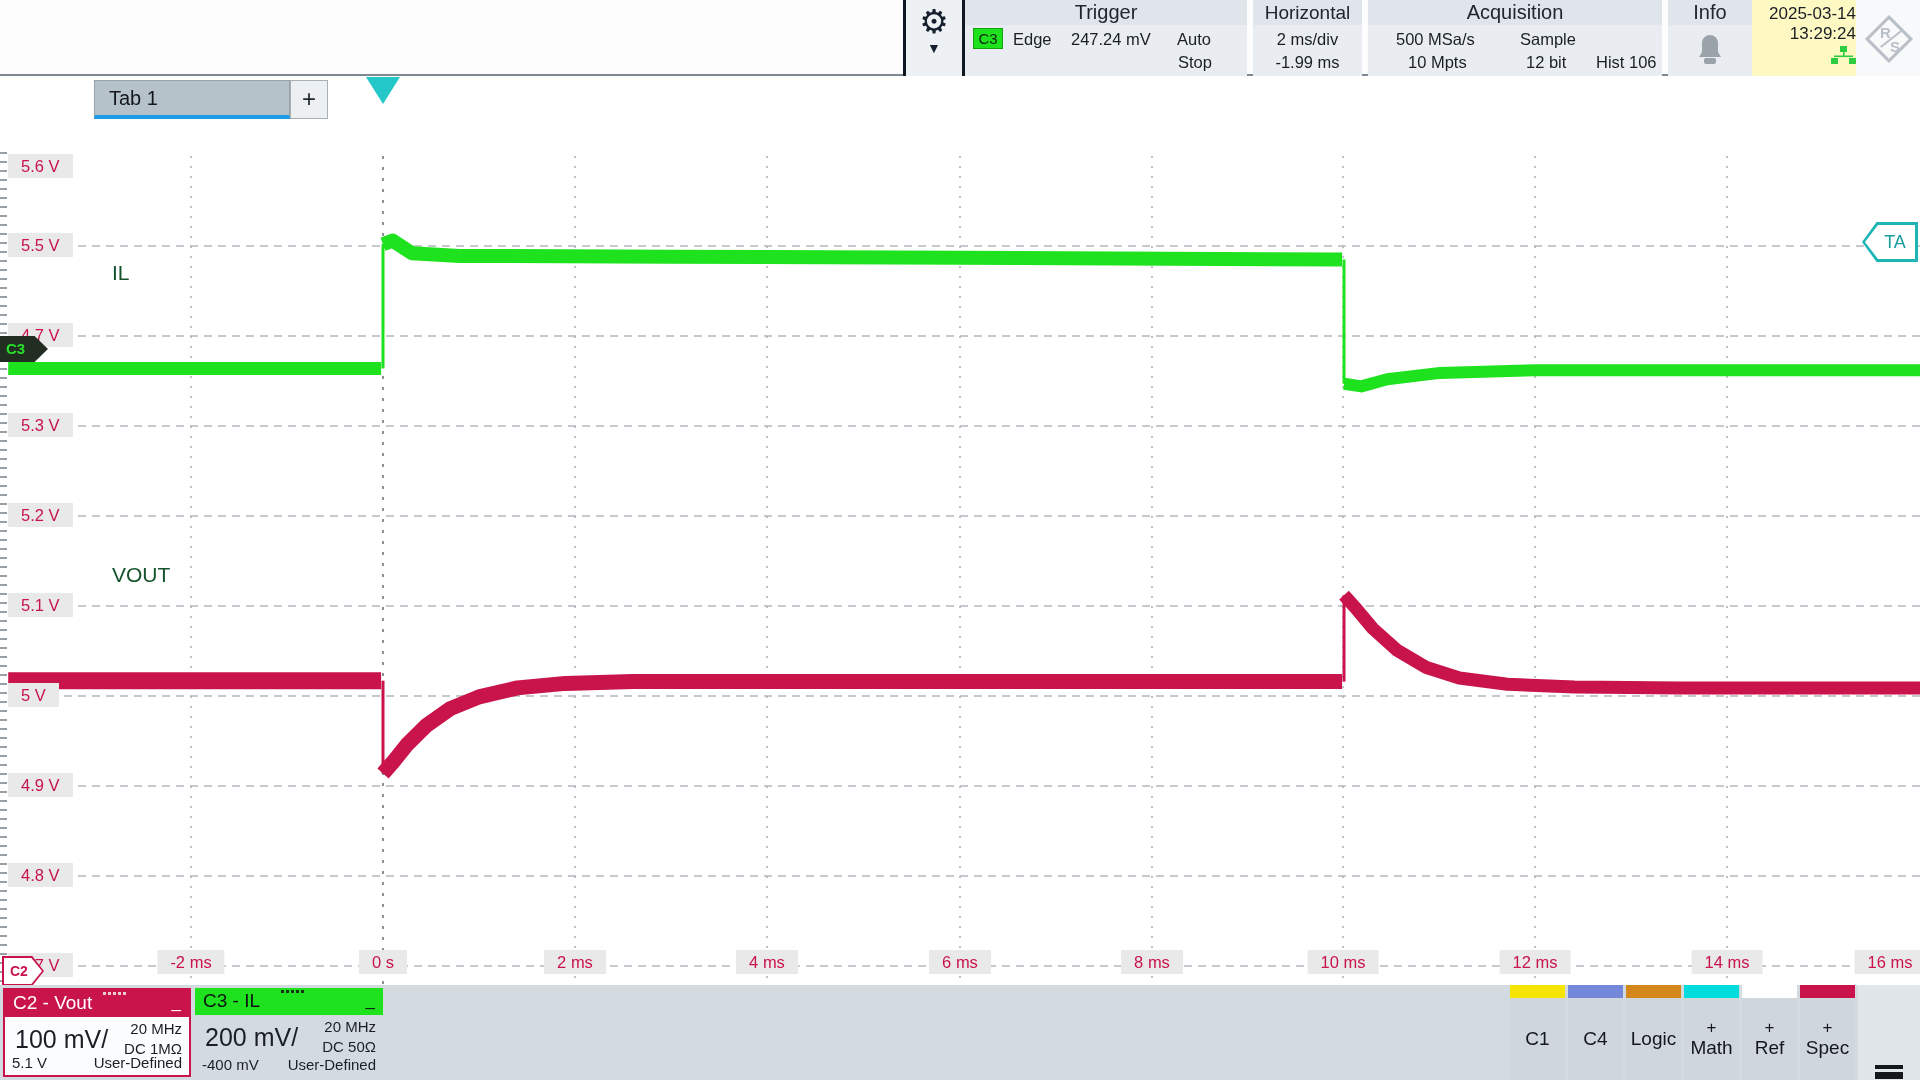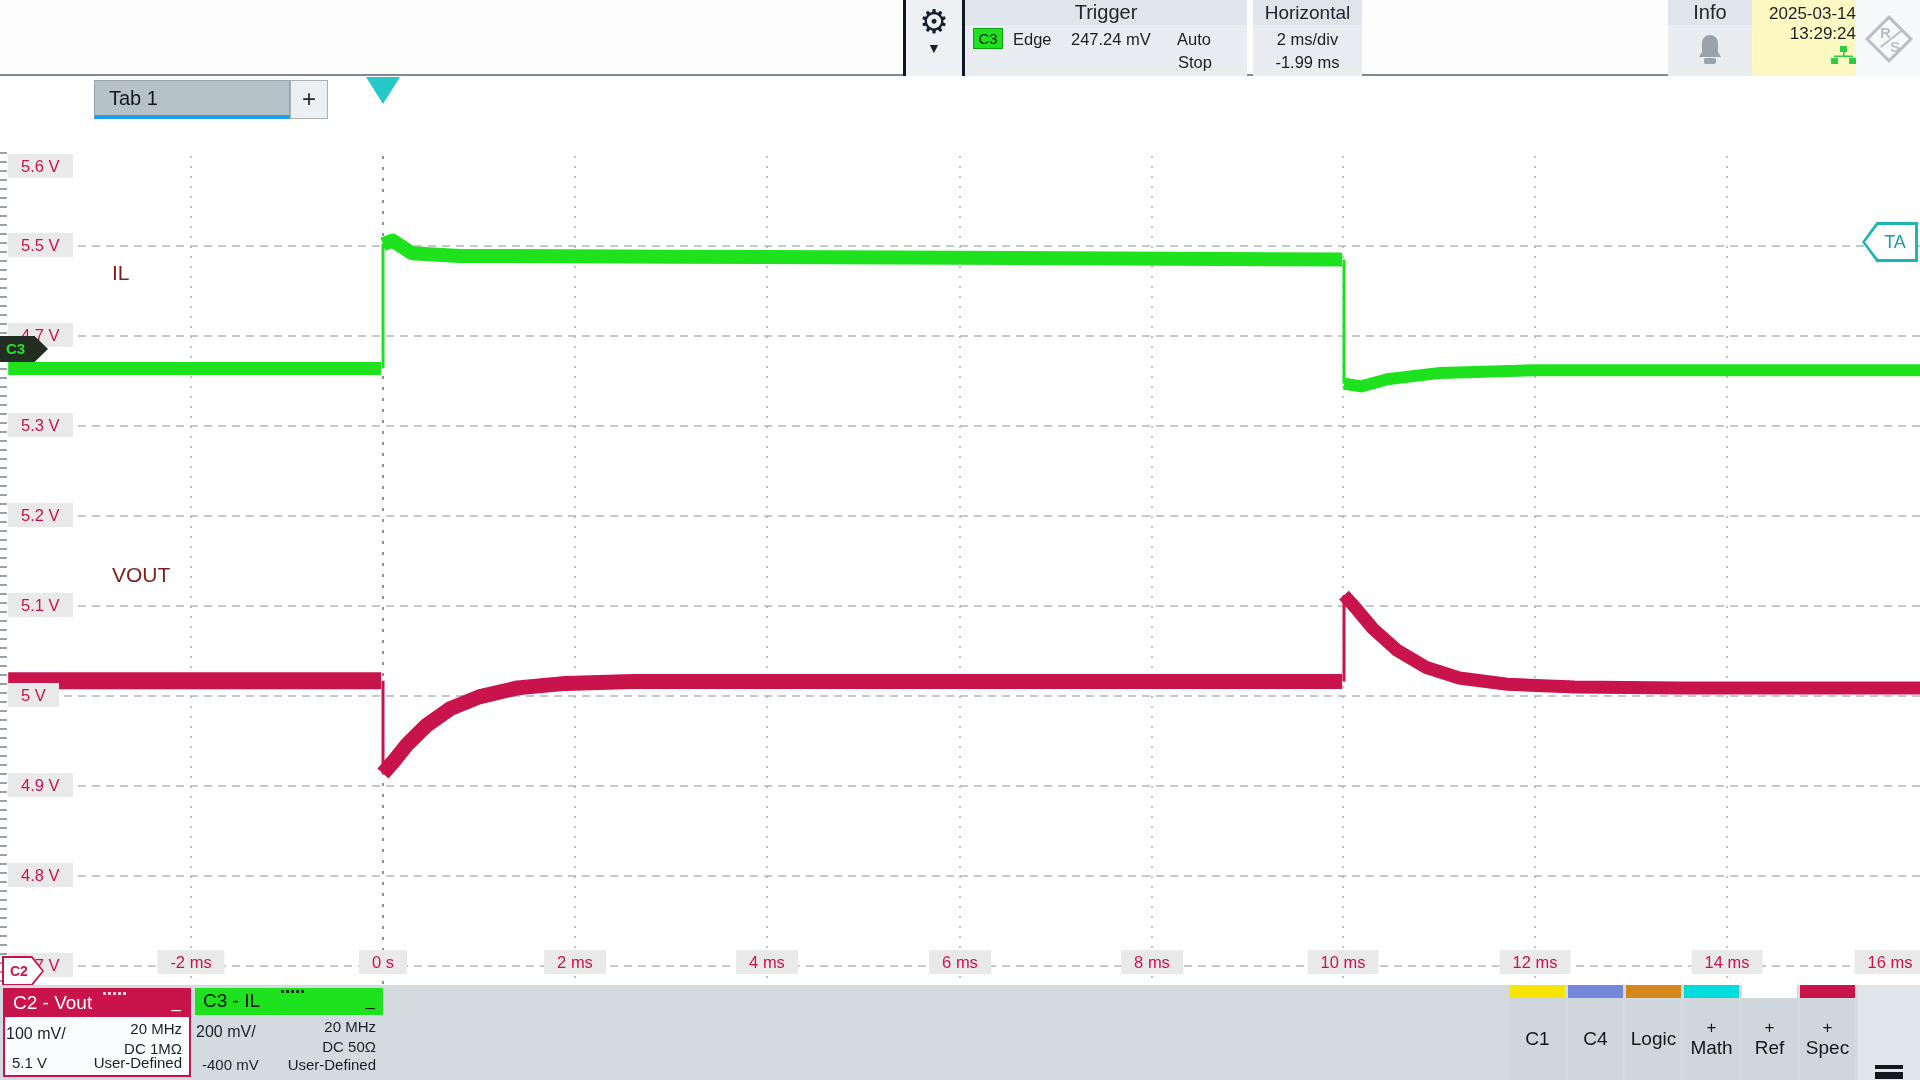--- a/index.html
+++ b/index.html
@@ -26,41 +26,41 @@
 
   
   #tab1 { position:absolute; left:94px; top:80px; width:196px; height:39px; background:#b6c2ca; border:1px solid #97a2ab; border-bottom:4px solid #1e9be6; font-size:20px; line-height:34px; padding-left:14px; color:#14181d; }
   #tab-add { position:absolute; left:290px; top:80px; width:38px; height:39px; background:#edf0f3; border:1px solid #a8b0b7; font-size:24px; text-align:center; line-height:36px; color:#22272e; }
 
   
   #plot { position:absolute; left:0; top:76px; width:1920px; height:909px; background:#fff; }
   #wave-svg { position:absolute; left:0; top:0; width:1920px; height:1080px; pointer-events:none; }
   .ychip, .xchip { position:absolute; background:#e9e9e9; color:#c9134b; font-size:16.5px; line-height:20px; padding:2px 13px; white-space:nowrap; }
   .xchip { transform:translateX(-50%); }
-  .tracelabel { position:absolute; font-size:21px; color:#7f1d1d; }
+  .tracelabel { position:absolute; font-size:21px; color:#14532d; }
   #trig-tri { position:absolute; left:366px; top:77px; width:0; height:0; border-left:17px solid transparent; border-right:17px solid transparent; border-top:27px solid #25c8c8; }
   #ta-badge { position:absolute; left:1862px; top:222px; width:56px; height:40px; clip-path:polygon(26% 0,100% 0,100% 100%,26% 100%,0 50%); background:#1fb5b5;text-decoration:underline; }
   #ta-badge .inner { position:absolute; left:3px; top:3px; right:3px; bottom:3px; clip-path:polygon(26% 0,100% 0,100% 100%,26% 100%,0 50%); background:#fff; color:#189e9e; font-size:18px; text-align:center; line-height:34px; padding-left:10px; }
   #c3-marker { position:absolute; left:0; top:336px; width:48px; height:26px; clip-path:polygon(0 0,72% 0,100% 50%,72% 100%,0 100%); background:#222e21; color:#27e02a; font-size:15px; font-weight:bold; line-height:26px; padding-left:6px; }
   #c2-marker { position:absolute; left:2px; top:956px; width:42px; height:30px; clip-path:polygon(0 0,72% 0,100% 50%,72% 100%,0 100%); background:#c9134b; }
   #c2-marker .inner { position:absolute; left:2px; top:2px; width:38px; height:26px; clip-path:polygon(0 0,72% 0,100% 50%,72% 100%,0 100%); background:#fff; color:#c9134b; font-size:14px; font-weight:bold; line-height:26px; padding-left:6px; }
   #left-ticks { position:absolute; left:0; top:76px; width:7px; height:902px; background:repeating-linear-gradient(180deg,#98a0a6 0 2px,transparent 2px 9px); }
   #bottom-ticks { position:absolute; left:0; top:970px; width:1920px; height:10px; background:repeating-linear-gradient(90deg,#8f979e 0 2px,transparent 2px 19.2px); }
   #bottom-axis { position:absolute; left:0; top:980px; width:1920px; height:2px; background:#8f979e; }
 
   
   #bottombar { position:absolute; left:0; top:985px; width:1920px; height:95px; background:#d3dbe1; }
   .chbadge { position:absolute; top:3px; width:188px; height:89px; }
   .chbadge .hdr { position:absolute; left:0; top:0; right:0; height:27px; font-size:19px; line-height:26px; padding:0 8px; }
   .chbadge .hdr .min { position:absolute; right:8px; top:0; font-size:17px; }
   .chbadge .dots { position:absolute; top:2px; width:26px; height:3px; }
   .dots i { position:absolute; top:0; width:3px; height:3px; display:block; }
   .dots i:nth-child(1){left:0} .dots i:nth-child(2){left:5px} .dots i:nth-child(3){left:10px} .dots i:nth-child(4){left:15px} .dots i:nth-child(5){left:20px}
   .chbadge .body { position:absolute; left:0; top:27px; right:0; bottom:0; font-size:15px; }
-  .chbadge .scale { position:absolute; left:1px; top:8px; font-size:16px; }
+  .chbadge .scale { position:absolute; left:10px; top:8px; font-size:25px; }
   .chbadge .bw { position:absolute; right:7px; top:3px; }
   .chbadge .coup { position:absolute; right:7px; top:23px; }
   .chbadge .off { position:absolute; left:7px; bottom:4px; }
   .chbadge .mode { position:absolute; right:7px; bottom:4px; }
   #ch-c2 { left:3px; border:2px solid #c9134b; background:#fbfcfd;padding-left:24px; }
   #ch-c2 .hdr { color:#fff; }
   #ch-c2 .dots i { background:#f3c9d6; }
   #ch-c3 { left:195px; background:transparent; }
   #ch-c3 .hdr { color:#0d1410; }
   #ch-c3 .dots i { background:#14340f; }
@@ -169,20 +169,28 @@
       <span class="tv" style="left:212px;top:29px">Auto</span>
       <span class="tv" style="left:213px;top:52px">Stop</span>
     </div>
 
     <div class="section" style="left:1253px;width:109px">
       <div class="title" style="font-size:19px">Horizontal</div>
       <span class="tv" style="left:0;right:0;top:29px;text-align:center">2 ms/div</span>
       <span class="tv" style="left:0;right:0;top:52px;text-align:center">-1.99 ms</span>
     </div>
 
+    <div class="section" style="left:1368px;width:294px">
+      <div class="title">Acquisition</div>
+      <span class="tv" style="left:28px;top:29px">500 MSa/s</span>
+      <span class="tv" style="left:152px;top:29px">Sample</span>
+      <span class="tv" style="left:40px;top:52px">10 Mpts</span>
+      <span class="tv" style="left:158px;top:52px">12 bit</span>
+      <span class="tv" style="left:228px;top:52px">Hist 106</span>
+    </div>
 
     <div class="section" style="left:1668px;width:84px">
       <div class="title">Info</div>
       <svg style="position:absolute;left:29px;top:33px" width="26" height="32" viewBox="0 0 26 32">
         <path d="M13 2 a8 8 0 0 1 8 8 v9 l3 5 H2 l3 -5 v-9 a8 8 0 0 1 8 -8 z" fill="#9aa2aa"></path>
         <rect x="7" y="25" width="12" height="6" rx="2" fill="#9aa2aa"></rect>
       </svg>
     </div>
 
     <div id="clockbox">

